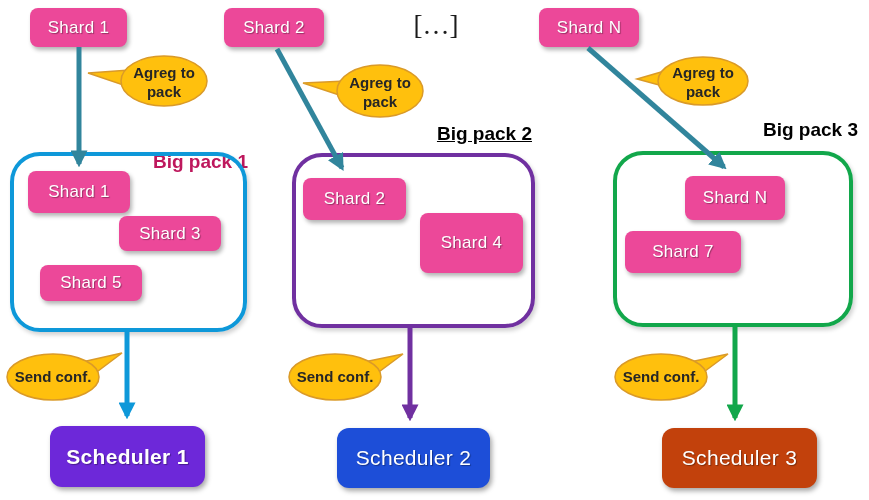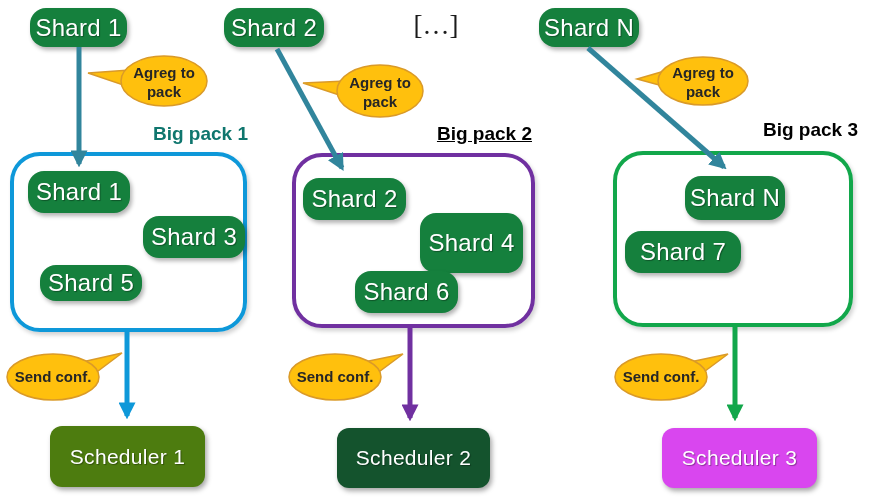--- a/index.html
+++ b/index.html
@@ -2,51 +2,51 @@
 <html><head>
 <meta charset="utf-8">
 <style>
   html,body{margin:0;padding:0;background:#fff;}
   .stage{
     position:relative;width:869px;height:500px;background:#ffffff;overflow:hidden;
     font-family:"Liberation Sans",sans-serif;
   }
   
   .shard{
-    position:absolute;background:#15803d;color:#ffffff;border-radius:16px;
+    position:absolute;background:#ec4899;color:#ffffff;border-radius:8px;
     display:flex;align-items:center;justify-content:center;
-    font-size:24px;letter-spacing:.3px;
+    font-size:17px;letter-spacing:.3px;
     box-shadow:2px 3px 4px rgba(0,0,0,0.30);
     text-shadow:1px 1px 1px rgba(0,0,0,0.35);
   }
   
   .pack{
     position:absolute;background:transparent;border-radius:30px;border:4px solid #000;
     box-shadow:2px 3px 4px rgba(0,0,0,0.18);
   }
   .pack.c1{border-color:#0E98D9;}
   .pack.c2{border-color:#7030A0;}
   .pack.c3{border-color:#12A74B;}
   .pack-label{
     position:absolute;font-size:19px;font-weight:bold;text-align:right;
   }
-  .pack-label.c1{color:#0f766e;}
+  .pack-label.c1{color:#be185d;margin-top:28px;}
   .pack-label.c2{color:#000000;text-decoration:underline;}
   .pack-label.c3{color:#000000;}
   
   .sched{
     position:absolute;color:#fff;border-radius:12px;
     display:flex;align-items:center;justify-content:center;
     font-size:21px;letter-spacing:.3px;
     box-shadow:2px 3px 5px rgba(0,0,0,0.35);
     text-shadow:1px 1px 1px rgba(0,0,0,0.35);
   }
-  .sched.c1{background:#4d7c0f;}
-  .sched.c2{background:#14532d;}
-  .sched.c3{background:#d946ef;}
+  .sched.c1{background:#6d28d9;font-weight:bold;}
+  .sched.c2{background:#1d4ed8;}
+  .sched.c3{background:#c2410c;}
   .ellipsis{
     position:absolute;left:404px;top:10px;width:64px;text-align:center;
     font-family:"Liberation Serif",serif;font-size:27px;color:#1a1a1a;
   }
   svg.overlay{position:absolute;left:0;top:0;pointer-events:none;}
   svg.overlay text{
     font-family:"Liberation Sans",sans-serif;font-size:15px;font-weight:600;fill:#262626;
     text-anchor:middle;
   }
   .callout-shape{fill:#FFC00D;stroke:#DA9A28;stroke-width:1.5;}
@@ -64,26 +64,25 @@
 
   <div class="pack-label c1" style="left:48px;top:123px;width:200px">Big pack 1</div>
   <div class="pack-label c2" style="left:332px;top:123px;width:200px">Big pack 2</div>
   <div class="pack-label c3" style="left:658px;top:119px;width:200px">Big pack 3</div>
 
   <div class="pack c1" style="left:10px;top:152px;width:229px;height:172px"></div>
   <div class="pack c2" style="left:292px;top:153px;width:235px;height:167px"></div>
   <div class="pack c3" style="left:613px;top:151px;width:232px;height:168px"></div>
 
   <div class="shard" style="left:28px;top:171px;width:102px;height:42px">Shard 1</div>
-  <div class="shard" style="left:143px;top:216px;width:102px;height:42px">Shard 3</div>
+  <div class="shard" style="left:119px;top:216px;width:102px;height:35px">Shard 3</div>
   <div class="shard" style="left:40px;top:265px;width:102px;height:36px">Shard 5</div>
 
   <div class="shard" style="left:303px;top:178px;width:103px;height:42px">Shard 2</div>
   <div class="shard" style="left:420px;top:213px;width:103px;height:60px">Shard 4</div>
-  <div class="shard" style="left:355px;top:271px;width:103px;height:42px">Shard 6</div>
 
   <div class="shard" style="left:685px;top:176px;width:100px;height:44px">Shard N</div>
   <div class="shard" style="left:625px;top:231px;width:116px;height:42px">Shard 7</div>
 
   <div class="sched c1" style="left:50px;top:426px;width:155px;height:61px">Scheduler 1</div>
   <div class="sched c2" style="left:337px;top:428px;width:153px;height:60px">Scheduler 2</div>
   <div class="sched c3" style="left:662px;top:428px;width:155px;height:60px">Scheduler 3</div>
 
   <svg class="overlay" width="869" height="500" viewBox="0 0 869 500">
     <defs>

